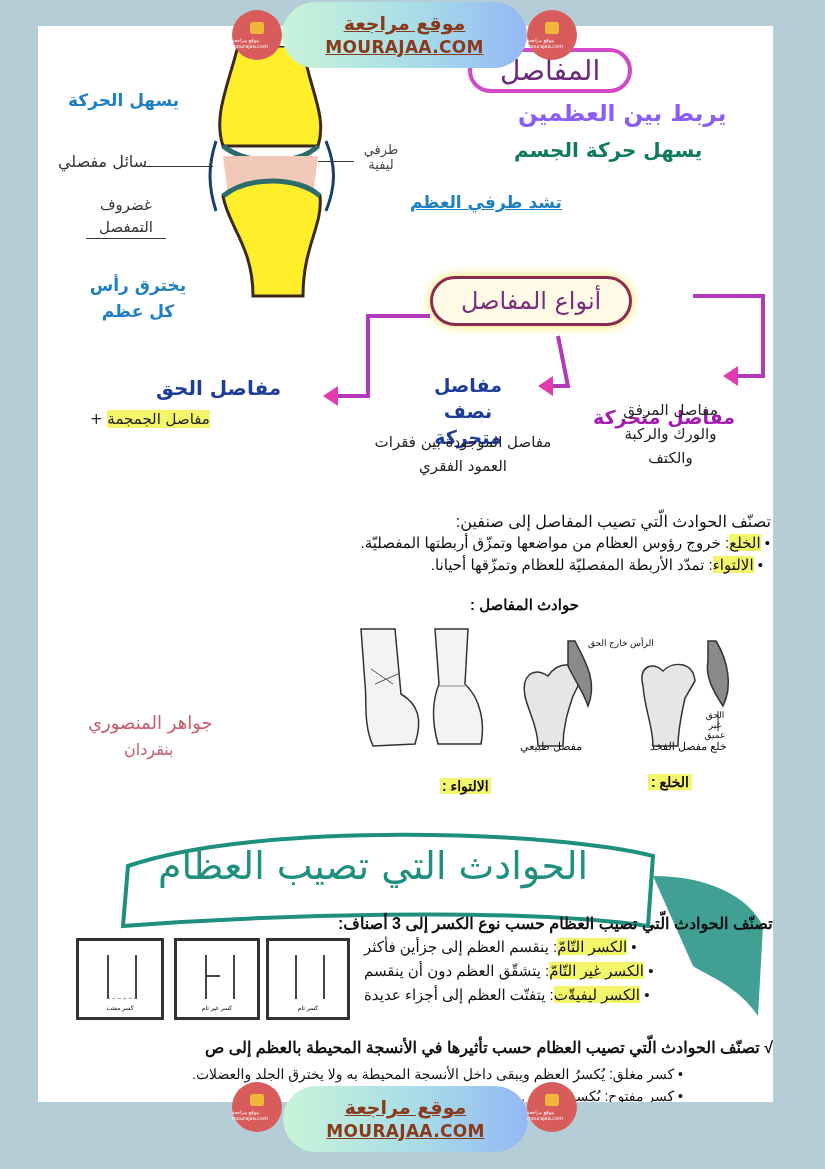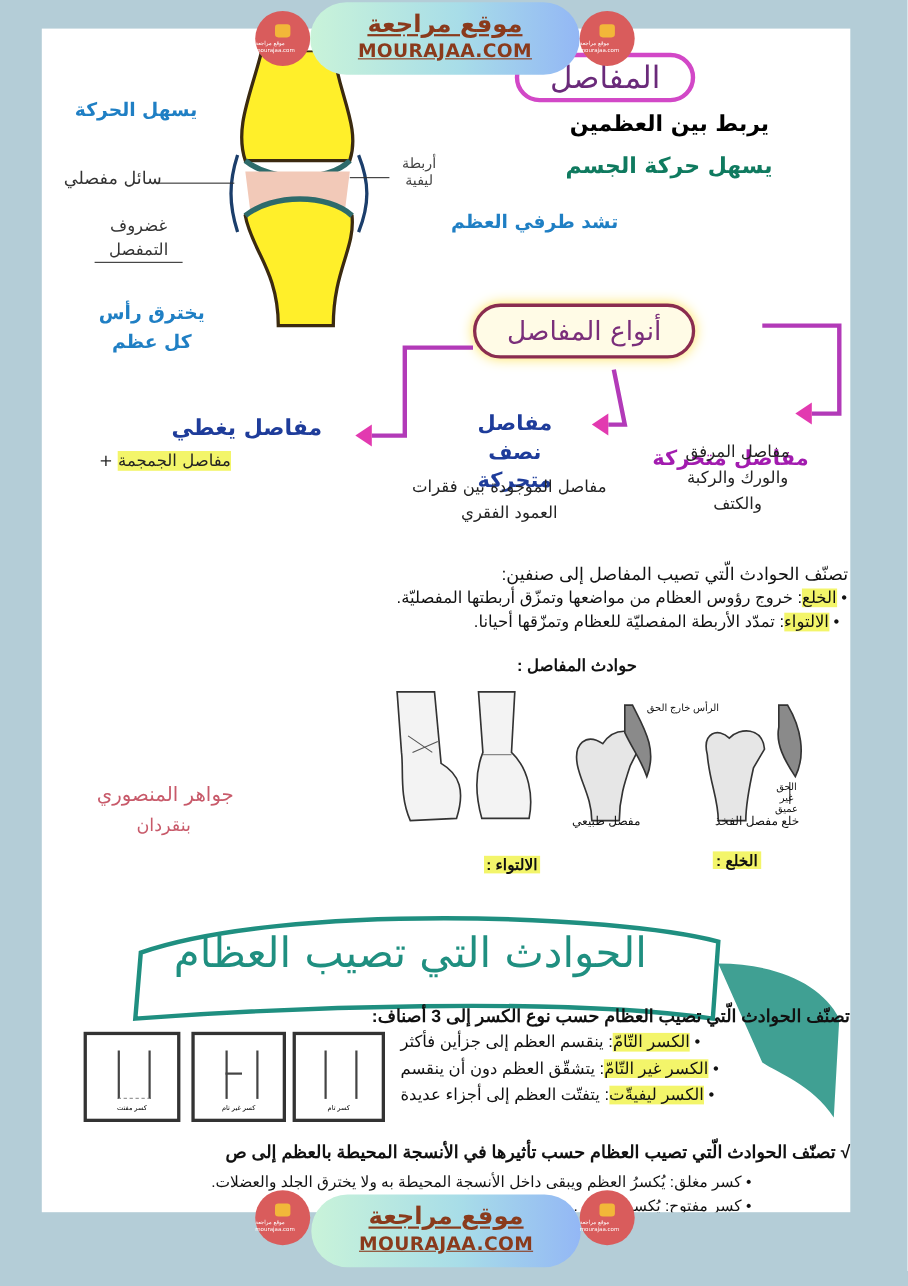--- a/index.html
+++ b/index.html
@@ -6,21 +6,21 @@
   html,body{width:825px;height:1169px;overflow:hidden;}
   body{background:#b4cdd7;position:relative;font-family:"DejaVu Sans",sans-serif;}
   .page{position:absolute;left:38px;top:26px;width:735px;height:1076px;background:#fff;overflow:hidden;}
   .hand{font-family:"DejaVu Sans",sans-serif;position:absolute;direction:rtl;white-space:nowrap;}
   .print{font-family:"Liberation Sans",sans-serif;position:absolute;direction:rtl;white-space:nowrap;color:#111;}
   .hl-y{background:#f3f56a;}
   .banner{position:absolute;left:282px;width:245px;height:66px;border-radius:33px;
     background:linear-gradient(90deg,#c9f3d9 0%,#a8dde8 55%,#93b7f5 100%);
     display:flex;flex-direction:column;align-items:center;justify-content:center;}
   .banner span{font-family:"DejaVu Sans",sans-serif;font-weight:bold;color:#8a3a1c;text-decoration:underline;line-height:24px;}
-  .banner .ar{font-size:22px;direction:rtl;}
+  .banner .ar{font-size:19px;direction:rtl;}
   .banner .en{font-size:17px;letter-spacing:.3px;}
   .badge{position:absolute;width:50px;height:50px;border-radius:50%;background:#d95c5c;
     display:flex;flex-direction:column;align-items:center;justify-content:center;}
   .badge .ic{width:14px;height:12px;background:#f2b739;border-radius:3px;margin-bottom:3px;}
   .badge .t{font-size:5px;color:#fff;line-height:6px;}
   svg{position:absolute;}
 </style>
 </head>
 <body>
 
@@ -34,42 +34,42 @@
     <path d="M15 150 C40 130 90 130 112 150" fill="none" stroke="#2e6b6b" stroke-width="5"></path>
     <path d="M8 95 C0 120 0 140 8 165" fill="none" stroke="#1b3e6b" stroke-width="3"></path>
     <path d="M118 95 C128 120 128 140 118 165" fill="none" stroke="#1b3e6b" stroke-width="3"></path>
   </svg>
 
   <div class="hand" style="left:30px;top:64px;font-size:17px;color:#1f7fc4;font-weight:bold;">يسهل الحركة</div>
   <div class="hand" style="left:20px;top:126px;font-size:16px;color:#333;">سائل مفصلي</div>
   <div style="position:absolute;left:105px;top:140px;width:70px;height:1px;background:#333;"></div>
   <div class="hand" style="left:48px;top:168px;font-size:15px;color:#333;width:80px;white-space:normal;text-align:center;line-height:22px;border-bottom:1px solid #333;">غضروف التمفصل</div>
   <div class="hand" style="left:40px;top:246px;font-size:17px;color:#1f7fc4;font-weight:bold;width:120px;white-space:normal;text-align:center;line-height:26px;">يخترق رأس كل عظم</div>
-  <div class="hand" style="left:318px;top:116px;font-size:13px;color:#444;width:50px;white-space:normal;text-align:center;">أربطة ليفية</div>
+  <div class="hand" style="left:318px;top:116px;font-size:13px;color:#444;width:50px;white-space:normal;text-align:center;">طرفي ليفية</div>
   <div style="position:absolute;left:280px;top:135px;width:36px;height:1px;background:#333;"></div>
-  <div class="hand" style="left:372px;top:166px;font-size:17px;color:#1f7fc4;font-weight:bold;">تشد طرفي العظم</div>
+  <div class="hand" style="left:372px;top:166px;font-size:17px;color:#1f7fc4;font-weight:bold;text-decoration:underline;">تشد طرفي العظم</div>
 
   <div class="hand" style="left:430px;top:22px;font-size:28px;color:#6a2a7a;border:4px solid #d248c7;border-radius:40px;padding:2px 28px;">المفاصل</div>
-  <div class="hand" style="left:480px;top:74px;font-size:20px;color:#000000;font-weight:bold;">يربط بين العظمين</div>
+  <div class="hand" style="left:480px;top:74px;font-size:23px;color:#8b5cf6;font-weight:bold;">يربط بين العظمين</div>
   <div class="hand" style="left:476px;top:112px;font-size:20px;color:#0f7a5f;font-weight:bold;">يسهل حركة الجسم</div>
 
   <div class="hand" style="left:392px;top:250px;font-size:24px;color:#7a2e7a;background:#fffbe6;border:3px solid #8a2c4f;border-radius:40px;padding:8px 28px;box-shadow:0 0 12px #ffe35a;">أنواع المفاصل</div>
 
   <svg style="left:0;top:0;" width="735" height="420">
     <g stroke="#b23ab8" stroke-width="4" fill="none">
       <path d="M392 290 L330 290 L330 370 L300 370"></path>
       <path d="M520 310 L530 360 L515 360"></path>
       <path d="M655 270 L725 270 L725 350 L700 350"></path>
     </g>
     <polygon points="285,370 300,360 300,380" fill="#e23ab0"></polygon>
     <polygon points="500,360 515,350 515,370" fill="#e23ab0"></polygon>
     <polygon points="685,350 700,340 700,360" fill="#e23ab0"></polygon>
   </svg>
 
-  <div class="hand" style="left:118px;top:350px;font-size:20px;color:#1e3c9a;font-weight:bold;">مفاصل يغطي</div>
+  <div class="hand" style="left:118px;top:350px;font-size:20px;color:#1e3c9a;font-weight:bold;">مفاصل الحق</div>
   <div class="hand" style="left:52px;top:384px;font-size:15px;color:#222;"><span class="hl-y">مفاصل الجمجمة</span> +</div>
 
   <div class="hand" style="left:370px;top:346px;font-size:19px;color:#1e3c9a;font-weight:bold;width:120px;white-space:normal;text-align:center;line-height:26px;">مفاصل نصف متحركة</div>
   <div class="hand" style="left:330px;top:404px;font-size:15px;color:#222;width:190px;white-space:normal;text-align:center;line-height:24px;">مفاصل الموجودة بين فقرات العمود الفقري</div>
 
   <div class="hand" style="left:555px;top:336px;font-size:19px;color:#a21caf;font-weight:bold;margin-top:44px;">مفاصل متحركة</div>
   <div class="hand" style="left:565px;top:372px;font-size:15px;color:#222;width:135px;white-space:normal;text-align:center;line-height:24px;">مفاصل المرفق والورك والركبة والكتف</div>
 
   <div class="print" style="right:2px;top:486px;font-size:16px;">تصنّف الحوادث الّتي تصيب المفاصل إلى صنفين:</div>
   <div class="print" style="right:3px;top:508px;font-size:15px;">• <span class="hl-y">الخلع</span>: <span>خروج رؤوس العظام من مواضعها وتمزّق أربطتها المفصليّة.</span></div>

